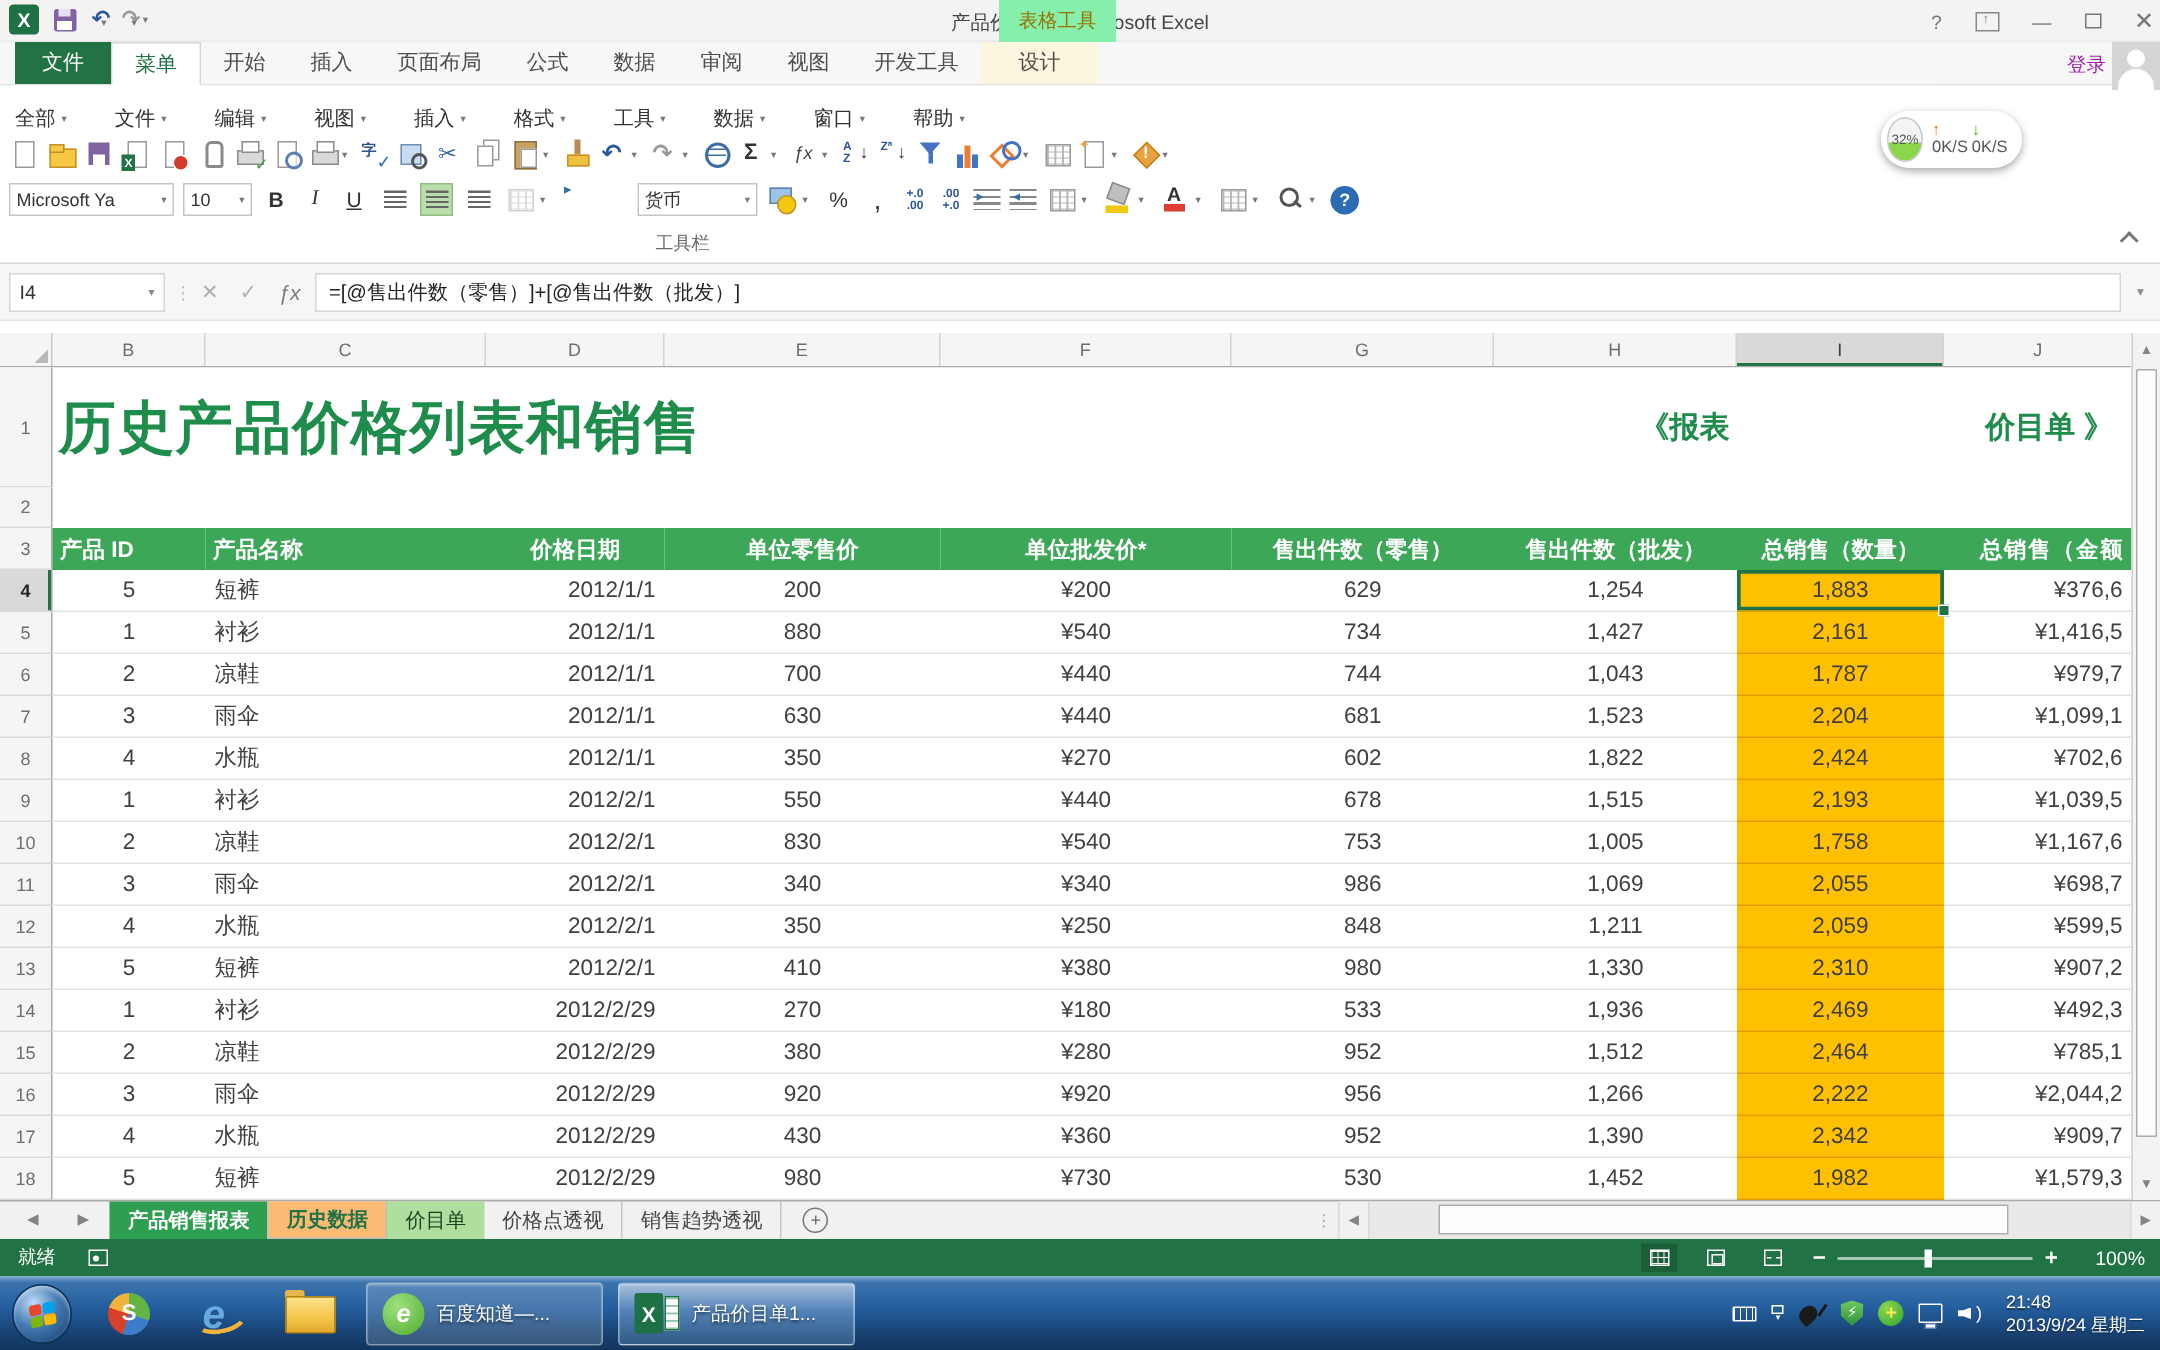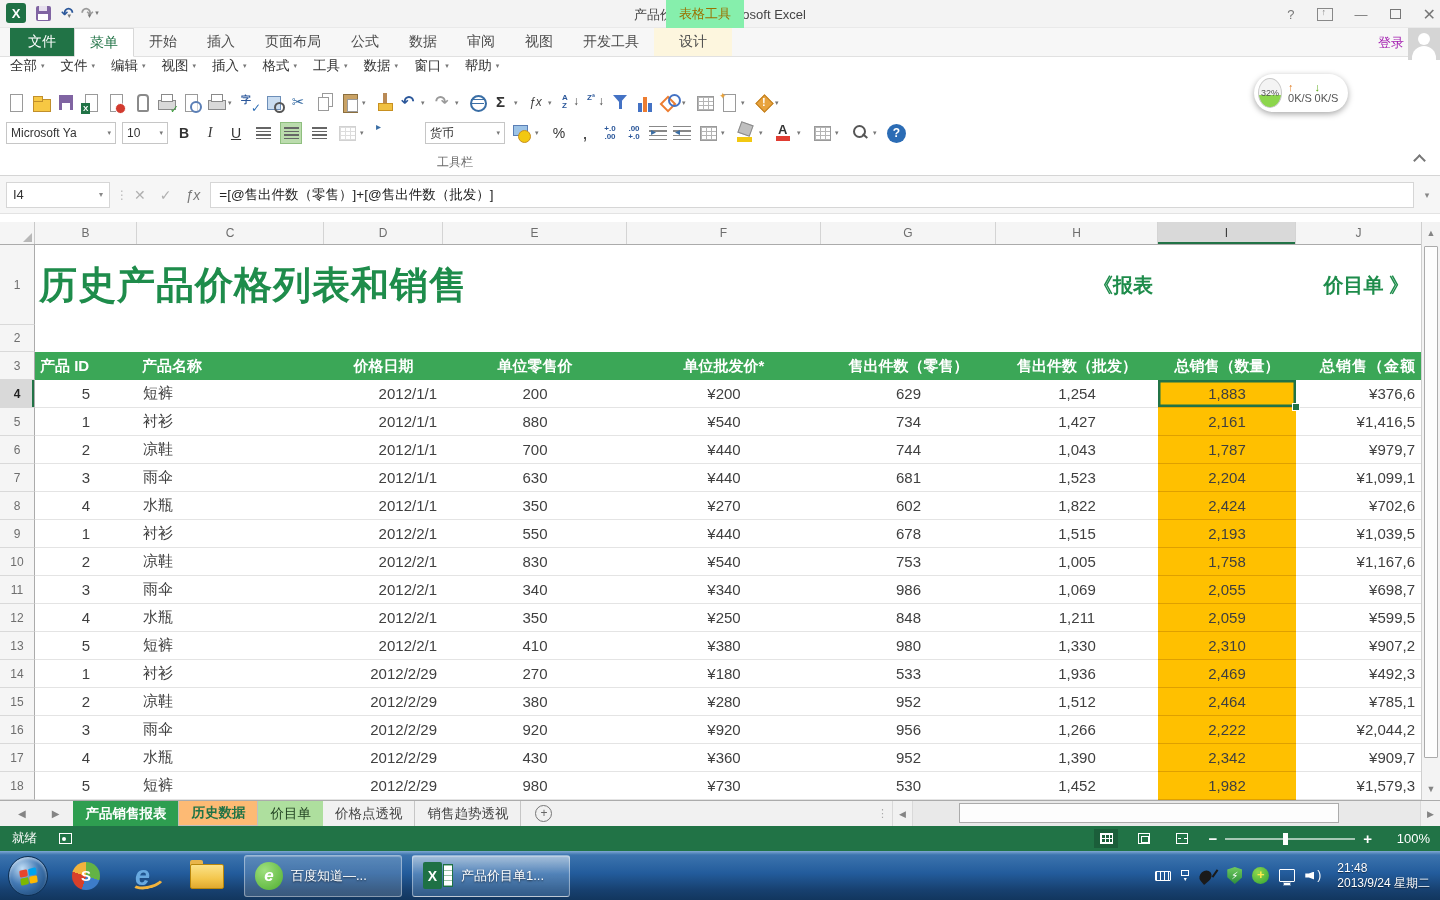--- a/index.html
+++ b/index.html
@@ -33,22 +33,22 @@
   .rtab{padding:0 15px;display:flex;align-items:center;font-size:14px;color:#4d4d4d;white-space:nowrap;}
   .rtab.file{background:#217346;color:#fff;margin-left:10px;padding:0 18px;}
   .rtab.active{background:#fff;color:#217346;border:1px solid #D8D8D8;border-bottom:1px solid #fff;margin-bottom:-1px;}
   .rtab.ctx{background:#FDF6DE;width:78px;justify-content:center;padding:0;}
   .signin{position:absolute;right:36px;top:34px;font-size:13px;color:#a21caf;}
   .avatar{position:absolute;right:0;top:28px;width:32px;height:32px;background:#D5D5D5;}
   .avatar::before{content:"";position:absolute;left:10px;top:5px;width:12px;height:12px;border-radius:50%;background:#fff;}
   .avatar::after{content:"";position:absolute;left:4px;top:18px;width:24px;height:14px;border-radius:12px 12px 0 0;background:#fff;}
 
   
-  .menubar{position:absolute;left:0;top:57px;width:1291px;height:31px;background:#fff;display:flex;align-items:flex-start;
-    padding-left:10px;gap:16px;}
+  .menubar{position:absolute;left:0;top:57px;width:1291px;height:31px;background:#fff;display:flex;align-items:flex-end;
+    padding-left:10px;gap:32px;}
   .menu-item{font-size:13.5px;color:#333;display:flex;align-items:center;gap:4px;white-space:nowrap;}
   .menu-item .dn{font-size:7px;color:#777;}
 
   
   .toolbar{position:absolute;left:0;top:88px;width:1440px;height:30px;background:#fff;display:flex;align-items:center;
     padding-left:6px;gap:4px;}
   .tbi{position:relative;width:21px;height:24px;flex:0 0 auto;}
   .car{font-size:7px;color:#777;width:8px;flex:0 0 auto;margin-left:-3px;}
   .pgico::before{content:"";position:absolute;left:4px;top:3px;width:11px;height:16px;background:#fff;border:1px solid #9a9a9a;}
   .tbi-open::before{content:"";position:absolute;left:2px;top:8px;width:16px;height:11px;background:#F7C843;border:1px solid #C18F2B;}

